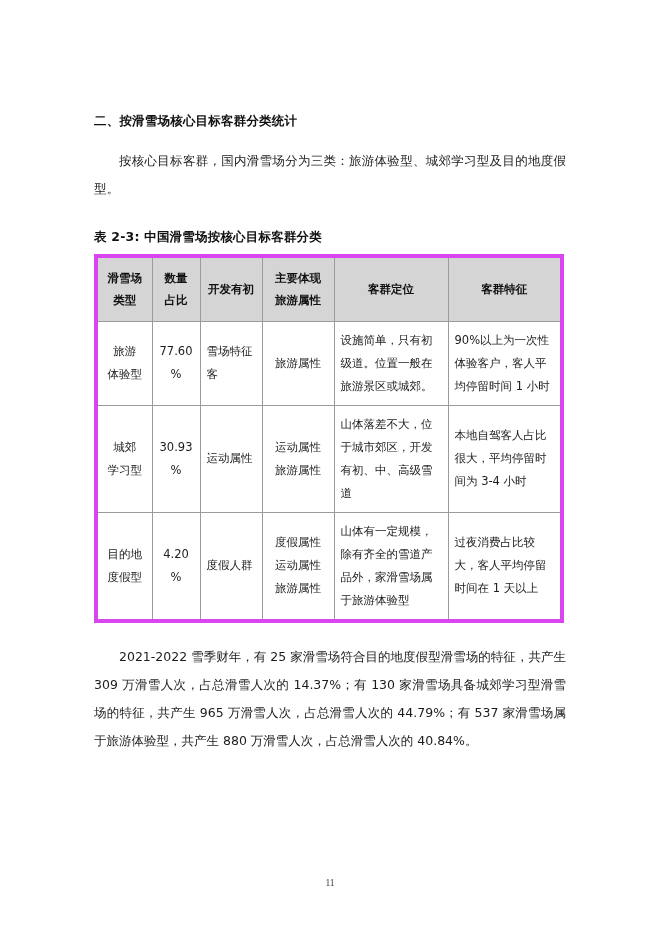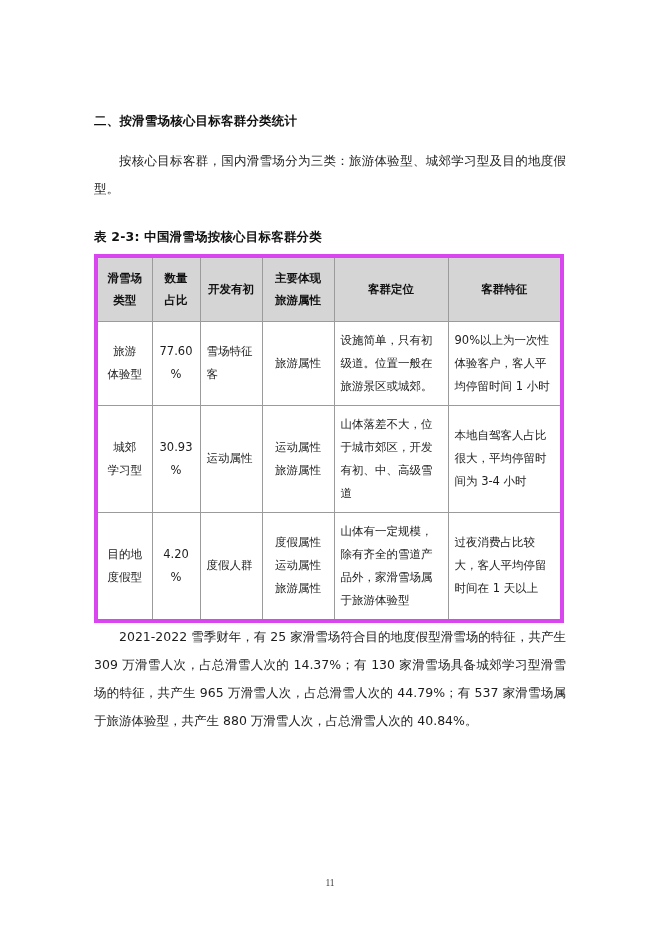--- a/index.html
+++ b/index.html
@@ -242,19 +242,19 @@
               <span>运动属性</span>
               <span>旅游属性</span>
             </span>
           </td>
           <td class="cell-left">山体有一定规模，除有齐全的雪道产品外，家滑雪场属于旅游体验型</td>
           <td class="cell-left">过夜消费占比较大，客人平均停留时间在 1 天以上</td>
         </tr>
       </tbody>
     </table>
 
-    <p class="body-para" style="">2021-2022 雪季财年，有 25 家滑雪场符合目的地度假型滑雪场的特征，共产生 309 万滑雪人次，占总滑雪人次的 14.37%；有 130 家滑雪场具备城郊学习型滑雪场的特征，共产生 965 万滑雪人次，占总滑雪人次的 44.79%；有 537 家滑雪场属于旅游体验型，共产生 880 万滑雪人次，占总滑雪人次的 40.84%。</p>
+    <p class="body-para" style="margin-top:20px;">2021-2022 雪季财年，有 25 家滑雪场符合目的地度假型滑雪场的特征，共产生 309 万滑雪人次，占总滑雪人次的 14.37%；有 130 家滑雪场具备城郊学习型滑雪场的特征，共产生 965 万滑雪人次，占总滑雪人次的 44.79%；有 537 家滑雪场属于旅游体验型，共产生 880 万滑雪人次，占总滑雪人次的 40.84%。</p>
 
   </div>
 
   <div class="page-number">11</div>
 
 </div>
 
 </body></html>

